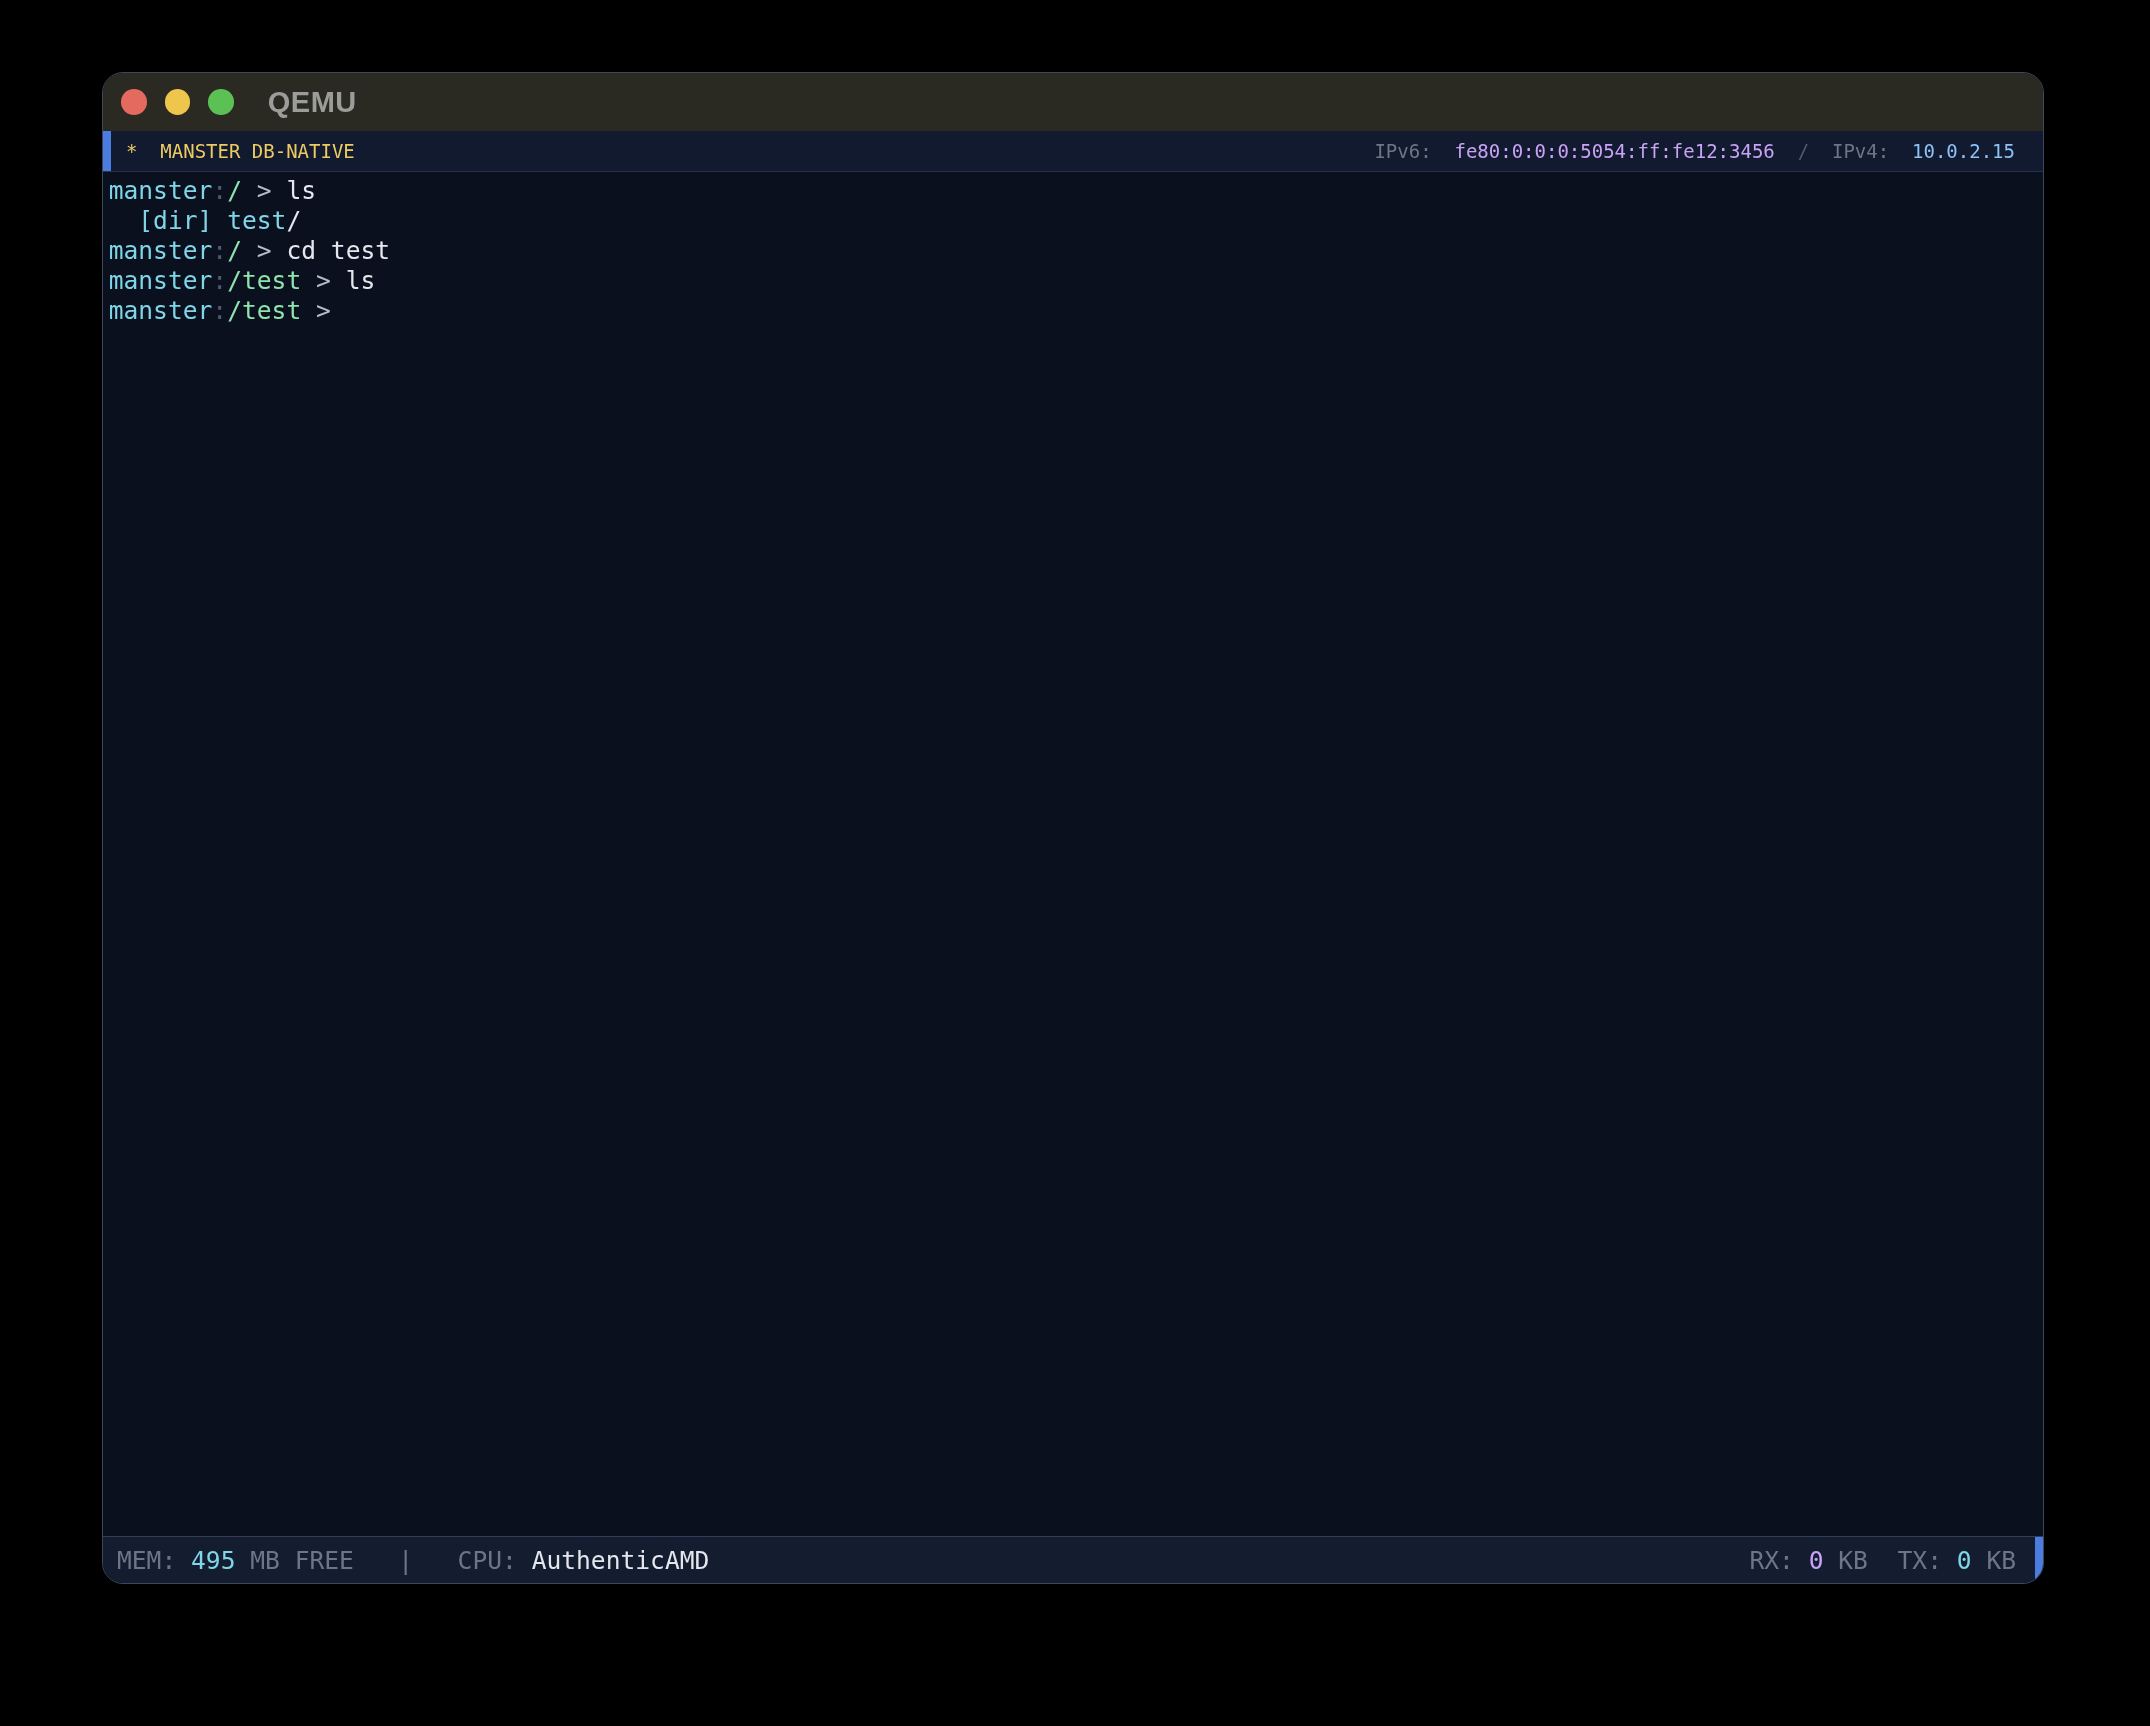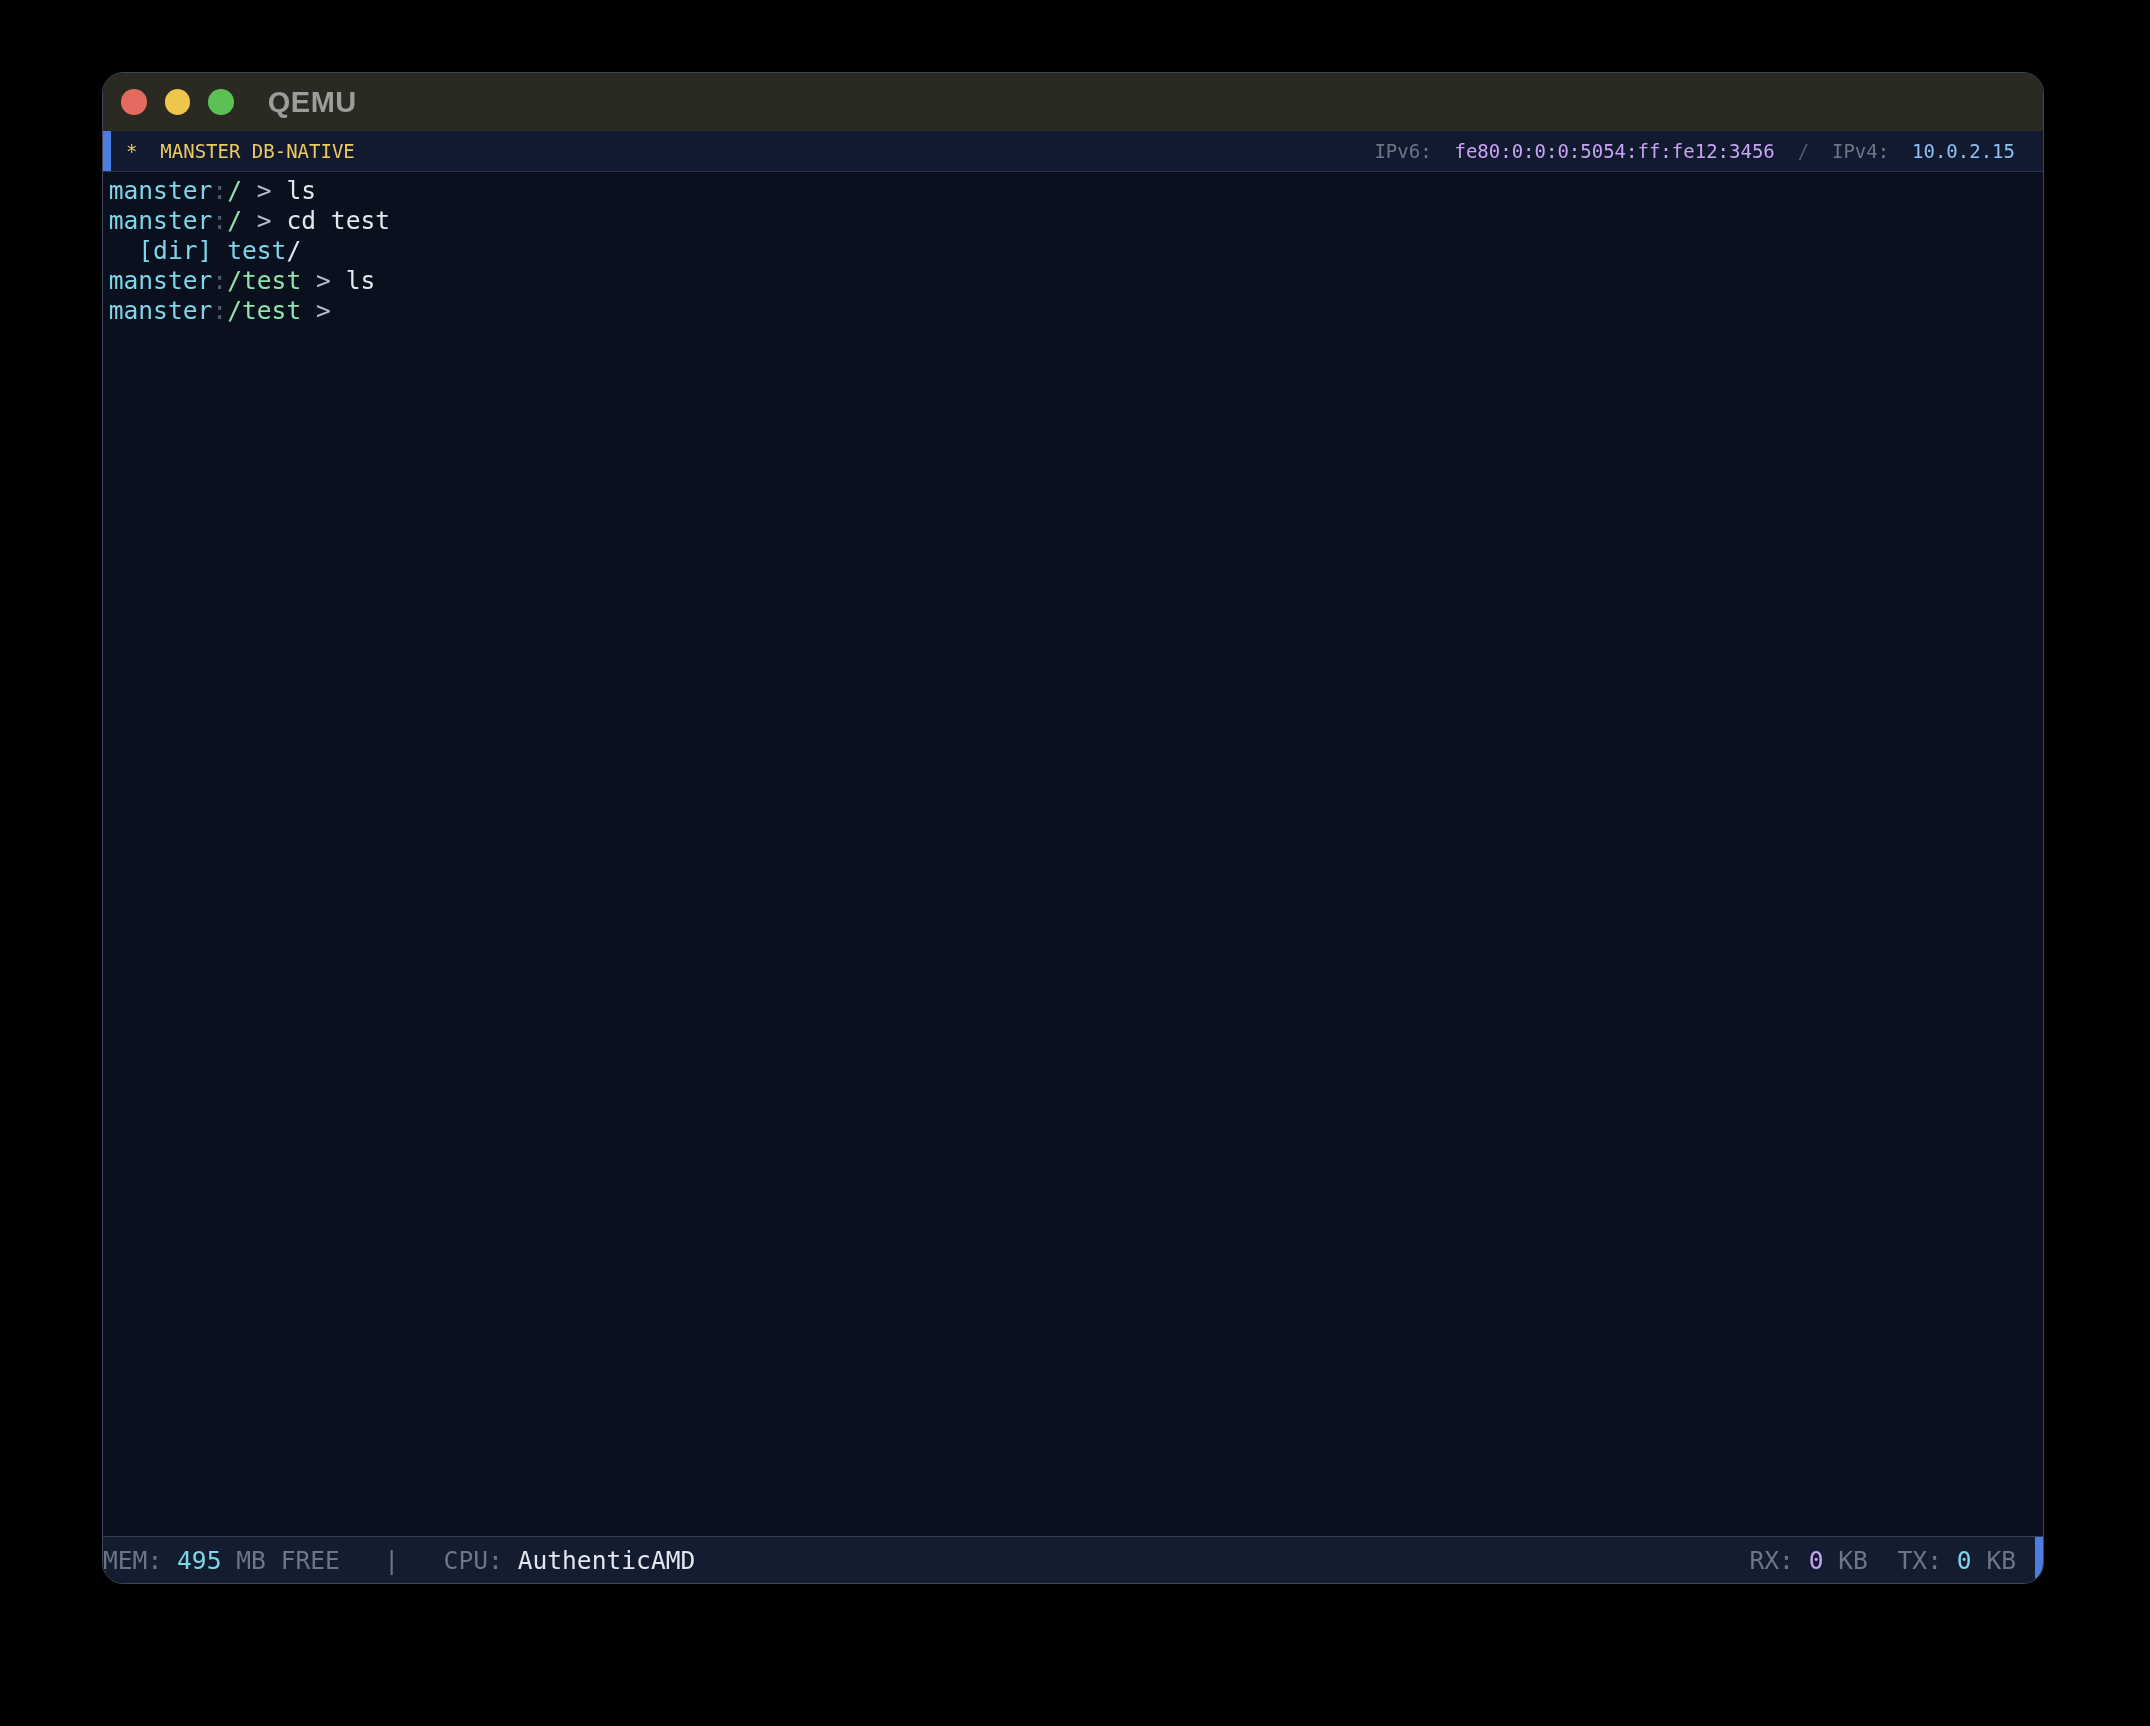--- a/index.html
+++ b/index.html
@@ -47,21 +47,21 @@
   .terminal { flex: 1 1 auto; background: var(--term-bg); padding: 3.8px 0 0 5.7px; font-size: 24.6px; }
   .term-line { white-space: pre; height: 30px; line-height: 30px; }
 
   
   .statusbar {
     position: relative; height: 47px; flex: 0 0 47px; background: var(--status-bg);
     border-top: 1.9px solid var(--status-border);
     display: flex; align-items: center; justify-content: space-between;
     font-size: 24.6px; white-space: pre;
   }
-  .status-left { padding-left: 0; }
+  .status-left { padding-left: 14px; }
   .status-right { padding-right: 27px; }
 
   
   .c-cyan  { color: var(--cyan); margin-top: 8px; }
   .c-green { color: var(--green); }
   .c-white { color: var(--white); }
   .c-lgray { color: var(--lgray); }
   .c-gray  { color: var(--gray); }
   .c-dgray { color: var(--dgray); }
   .c-dim   { color: var(--dim); }
@@ -84,22 +84,22 @@
     </div>
 
     <div class="infobar">
       <span class="accent accent-left"></span>
       <span class="session-title">*  MANSTER DB-NATIVE</span>
       <span class="net-info"><span class="c-gray">IPv6:  </span><span class="c-lav">fe80:0:0:0:5054:ff:fe12:3456</span><span class="c-dgray">  /  </span><span class="c-gray">IPv4:  </span><span class="c-blue">10.0.2.15</span></span>
     </div>
 
     <div class="terminal">
         <div class="term-line"><span class="c-cyan">manster</span><span class="c-dgray">:</span><span class="c-green">/</span><span class="c-white"> </span><span class="c-lgray">&gt;</span><span class="c-white"> ls</span></div>
+        <div class="term-line"><span class="c-cyan">  [dir] test</span><span class="c-white">/</span></div>
         <div class="term-line"><span class="c-cyan">manster</span><span class="c-dgray">:</span><span class="c-green">/</span><span class="c-white"> </span><span class="c-lgray">&gt;</span><span class="c-white"> cd test</span></div>
-        <div class="term-line"><span class="c-cyan">  [dir] test</span><span class="c-white">/</span></div>
         <div class="term-line"><span class="c-cyan">manster</span><span class="c-dgray">:</span><span class="c-green">/test</span><span class="c-white"> </span><span class="c-lgray">&gt;</span><span class="c-white"> ls</span></div>
         <div class="term-line"><span class="c-cyan">manster</span><span class="c-dgray">:</span><span class="c-green">/test</span><span class="c-white"> </span><span class="c-lgray">&gt;</span></div>
       </div>
 
     <div class="statusbar">
       <span class="status-left"><span class="c-gray">MEM: </span><span class="c-cyan">495</span><span class="c-gray"> MB FREE   </span><span class="c-gray">|</span><span class="c-gray">   CPU: </span><span class="c-white">AuthenticAMD</span></span>
       <span class="status-right"><span class="c-gray">RX: </span><span class="c-lav">0</span><span class="c-gray"> KB  </span><span class="c-gray">TX: </span><span class="c-cyan">0</span><span class="c-gray"> KB</span></span>
       <span class="accent accent-right"></span>
     </div>
 

